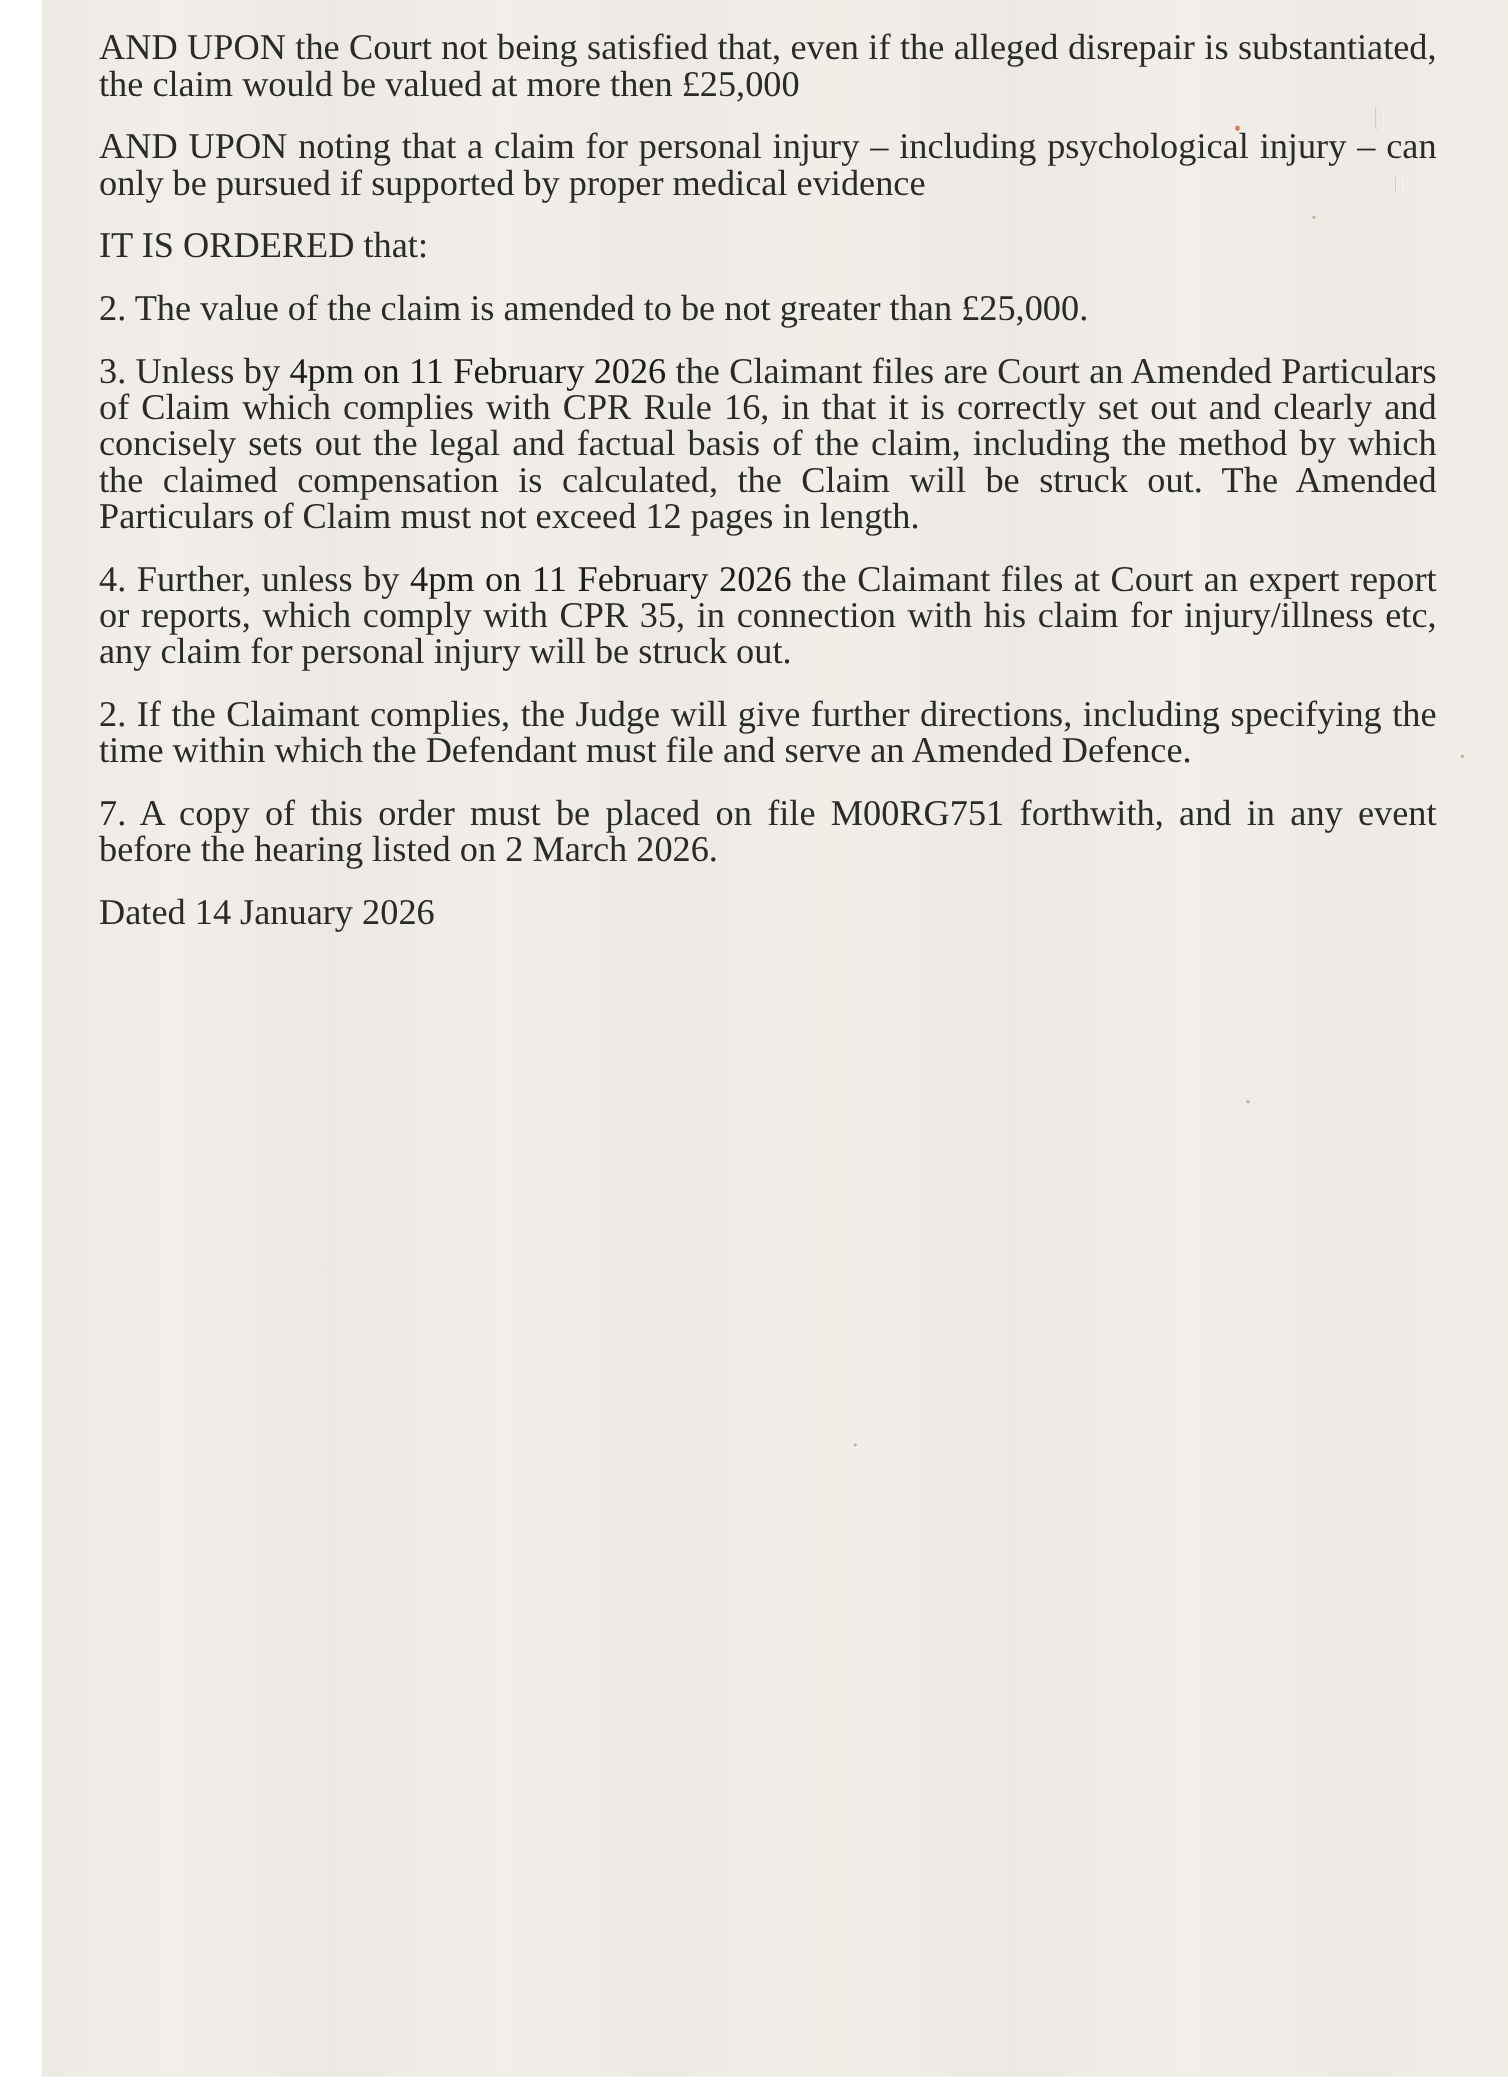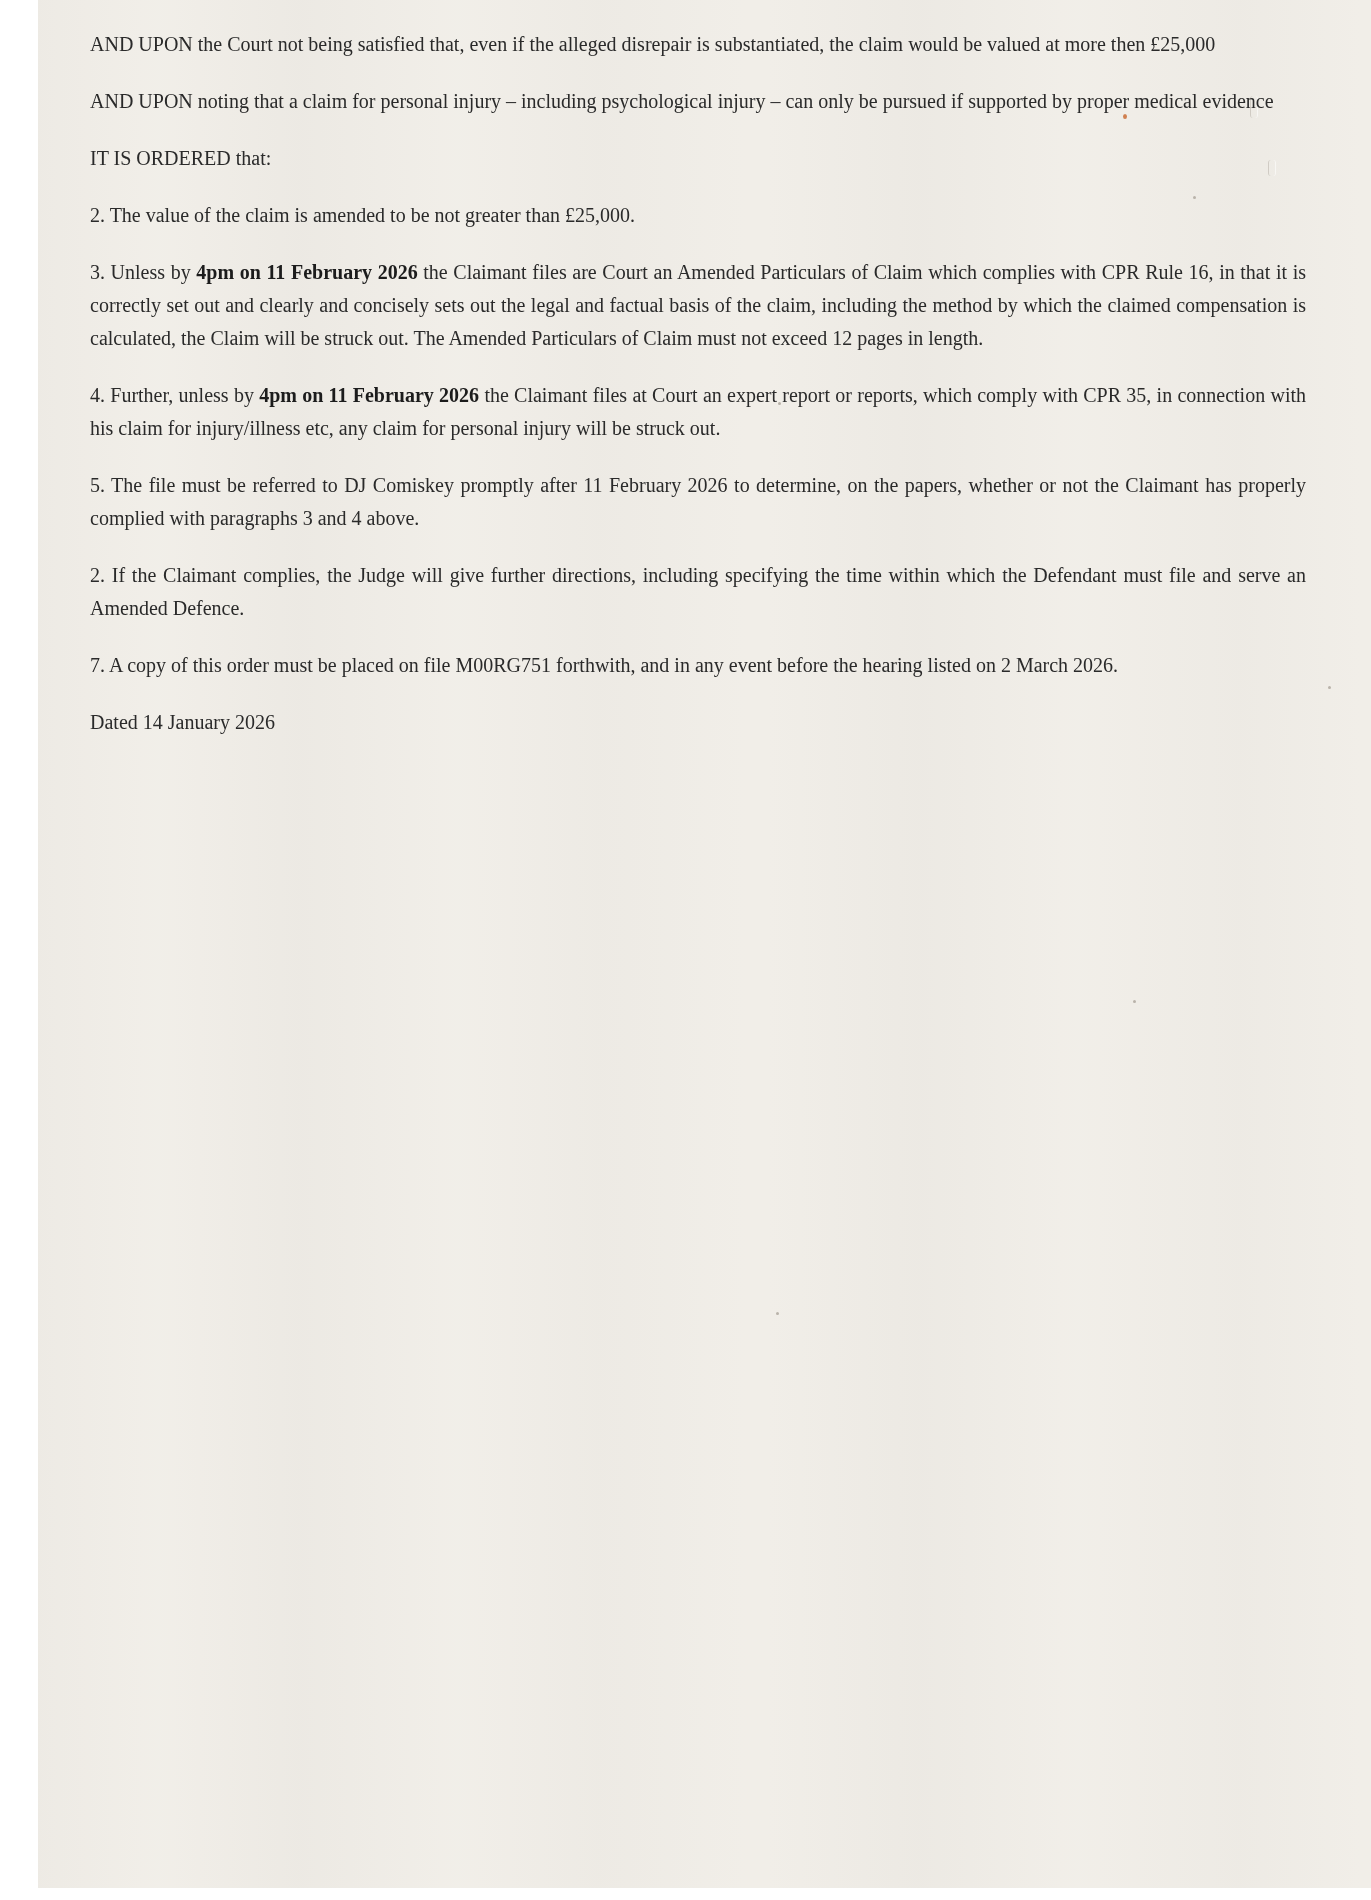--- a/index.html
+++ b/index.html
@@ -27,30 +27,30 @@
         rgba(0,0,0,0.015) 560px, rgba(255,255,255,0.02) 720px,
         rgba(0,0,0,0.02) 880px, rgba(255,255,255,0.03) 1040px,
         rgba(0,0,0,0.015) 1200px, rgba(255,255,255,0.02) 1333px);
   }
   .content {
     position: absolute;
     left: 52px;
     top: 28px;
     width: 1216px;
     font-family: "Liberation Serif", "DejaVu Serif", serif;
-    font-size: 20px;
+    font-size: 33px;
     line-height: 33px;
     color: #2a2a2a;
   }
   .para {
     margin: 0 0 24px 0;
     text-align: justify;
   }
   .bold {
-    font-weight: bold;
+    font-weight: normal;
     color: #1c1c1c;
   }
   .speck {
     position: absolute;
     width: 3px;
     height: 3px;
     border-radius: 50%;
     background: #b9b3aa;
   }
   .speck.orange {
@@ -86,19 +86,18 @@
     <p class="para">AND UPON noting that a claim for personal injury – including psychological injury – can only be pursued if supported by proper medical evidence</p>
 
     <p class="para">IT IS ORDERED that:</p>
 
     <p class="para">2. The value of the claim is amended to be not greater than £25,000.</p>
 
     <p class="para"><span>3. Unless by </span><span class="bold">4pm on 11 February 2026</span><span> the Claimant files are Court an Amended Particulars of Claim which complies with CPR Rule 16, in that it is correctly set out and clearly and concisely sets out the legal and factual basis of the claim, including the method by which the claimed compensation is calculated, the Claim will be struck out. The Amended Particulars of Claim must not exceed 12 pages in length.</span></p>
 
     <p class="para"><span>4. Further, unless by </span><span class="bold">4pm on 11 February 2026</span><span> the Claimant files at Court an expert report or reports, which comply with CPR 35, in connection with his claim for injury/illness etc, any claim for personal injury will be struck out.</span></p>
 
-    <p class="para">5. The file must be referred to DJ Comiskey promptly after 11 February 2026 to determine, on the papers, whether or not the Claimant has properly complied with paragraphs 3 and 4 above.</p>
     <p class="para">2. If the Claimant complies, the Judge will give further directions, including specifying the time within which the Defendant must file and serve an Amended Defence.</p>
     <p class="para">7. A copy of this order must be placed on file M00RG751 forthwith, and in any event before the hearing listed on 2 March 2026.</p>
 
     <p class="para">Dated 14 January 2026</p>
   </div>
 </div>
 
 </body></html>

